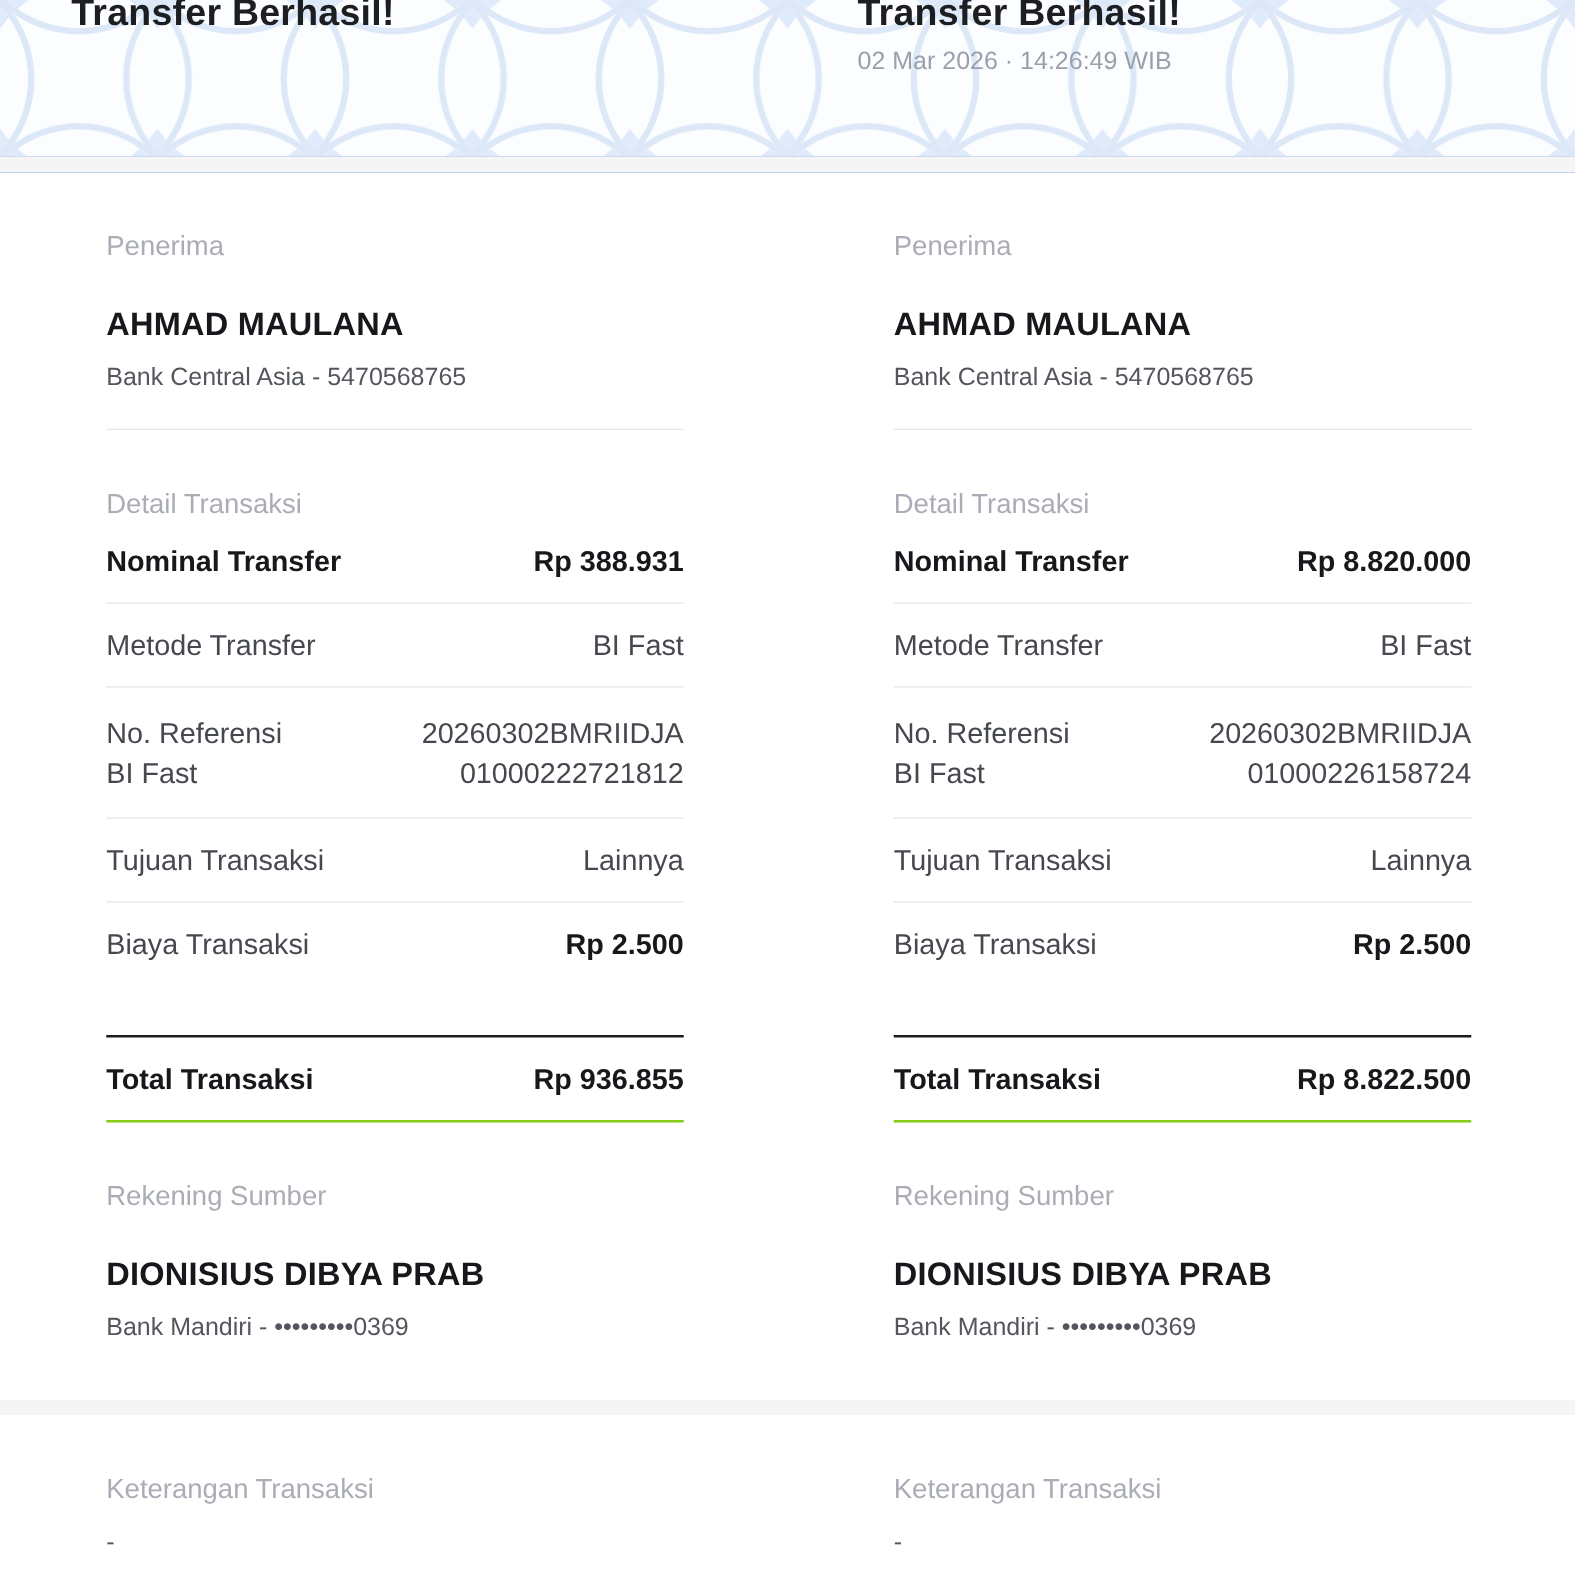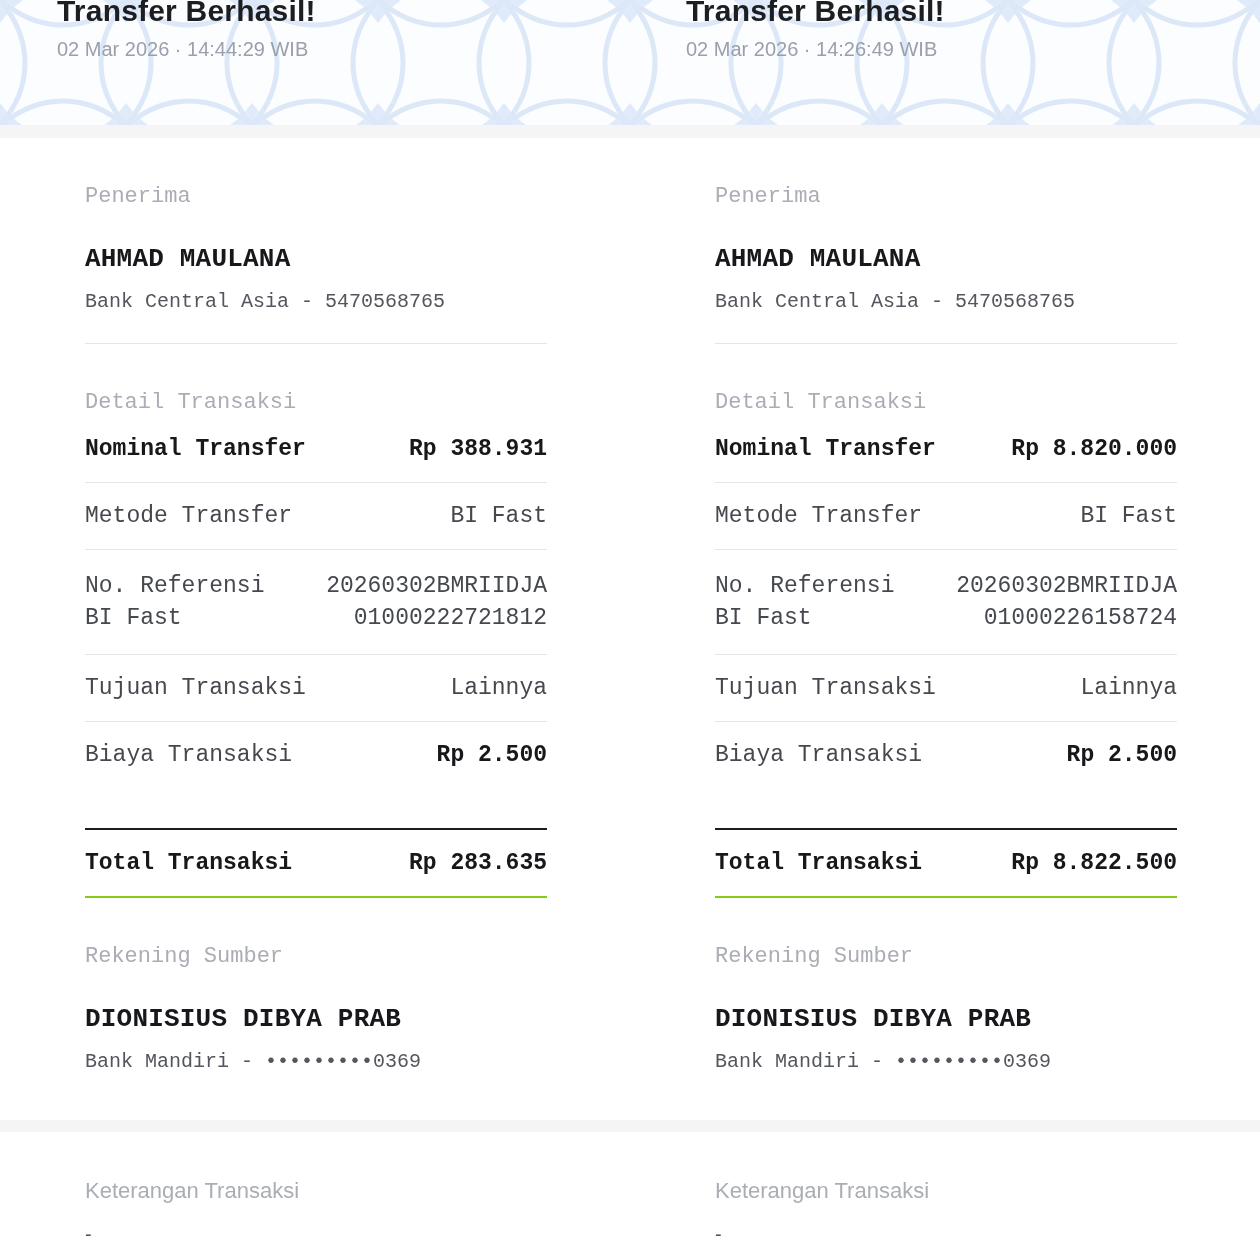--- a/index.html
+++ b/index.html
@@ -51,21 +51,21 @@
 
   
   .cols {
     display: flex;
     padding-left: 85px;
     padding-right: 83px;
     gap: 168px;
     background: #ffffff;
   }
   .col { flex: 0 0 462px; width: 462px; }
-  .main { padding-top: 46px; padding-bottom: 46px; font-family: Liberation Mono, monospace; }
+  .main { padding-top: 46px; padding-bottom: 46px; }
 
   .sec-label { font-size: 22px; line-height: 26px; color: #aaadb5; }
   .gap-top { margin-top: 46px; }
   .name {
     margin-top: 32px;
     font-size: 26px;
     line-height: 34px;
     font-weight: 700;
     color: #17181b;
     letter-spacing: 0.2px;
@@ -128,21 +128,20 @@
             <path transform="translate(0,126)" d="M0,-23 L7,-14 L0,-5 L-7,-14 Z M0,5 L7,14 L0,23 L-7,14 Z M-23,0 L-14,-7 L-5,0 L-14,7 Z M5,0 L14,-7 L23,0 L14,7 Z"></path>
             <path transform="translate(126,126)" d="M0,-23 L7,-14 L0,-5 L-7,-14 Z M0,5 L7,14 L0,23 L-7,14 Z M-23,0 L-14,-7 L-5,0 L-14,7 Z M5,0 L14,-7 L23,0 L14,7 Z"></path>
           </g>
         </pattern>
       </defs>
       <rect width="1260" height="125" fill="url(#kawung)"></rect>
     </svg>
     <div class="hero-content">
       <div class="hero-cell">
         <div class="hero-title">Transfer Berhasil!</div>
-        <div class="hero-datetime">02 Mar 2026 · 14:44:29 WIB</div>
       </div>
       <div class="hero-cell">
         <div class="hero-title">Transfer Berhasil!</div>
         <div class="hero-datetime">02 Mar 2026 · 14:26:49 WIB</div>
       </div>
     </div>
   </header>
 
   <div class="band band-top"></div>
 
@@ -174,21 +173,21 @@
           <span>Tujuan Transaksi</span>
           <span class="val">Lainnya</span>
         </div>
         <div class="row">
           <span>Biaya Transaksi</span>
           <span class="val bold-val">Rp 2.500</span>
         </div>
       </div>
       <div class="row total">
         <span>Total Transaksi</span>
-        <span class="val">Rp 283.635</span>
+        <span class="val">Rp 936.855</span>
       </div>
 
       <div class="sec-label gap-top">Rekening Sumber</div>
       <div class="name">DIONISIUS DIBYA PRAB</div>
       <div class="bank">Bank Mandiri - •••••••••0369</div>
     </div>
 
     <div class="col">
       <div class="sec-label">Penerima</div>
       <div class="name">AHMAD MAULANA</div>

